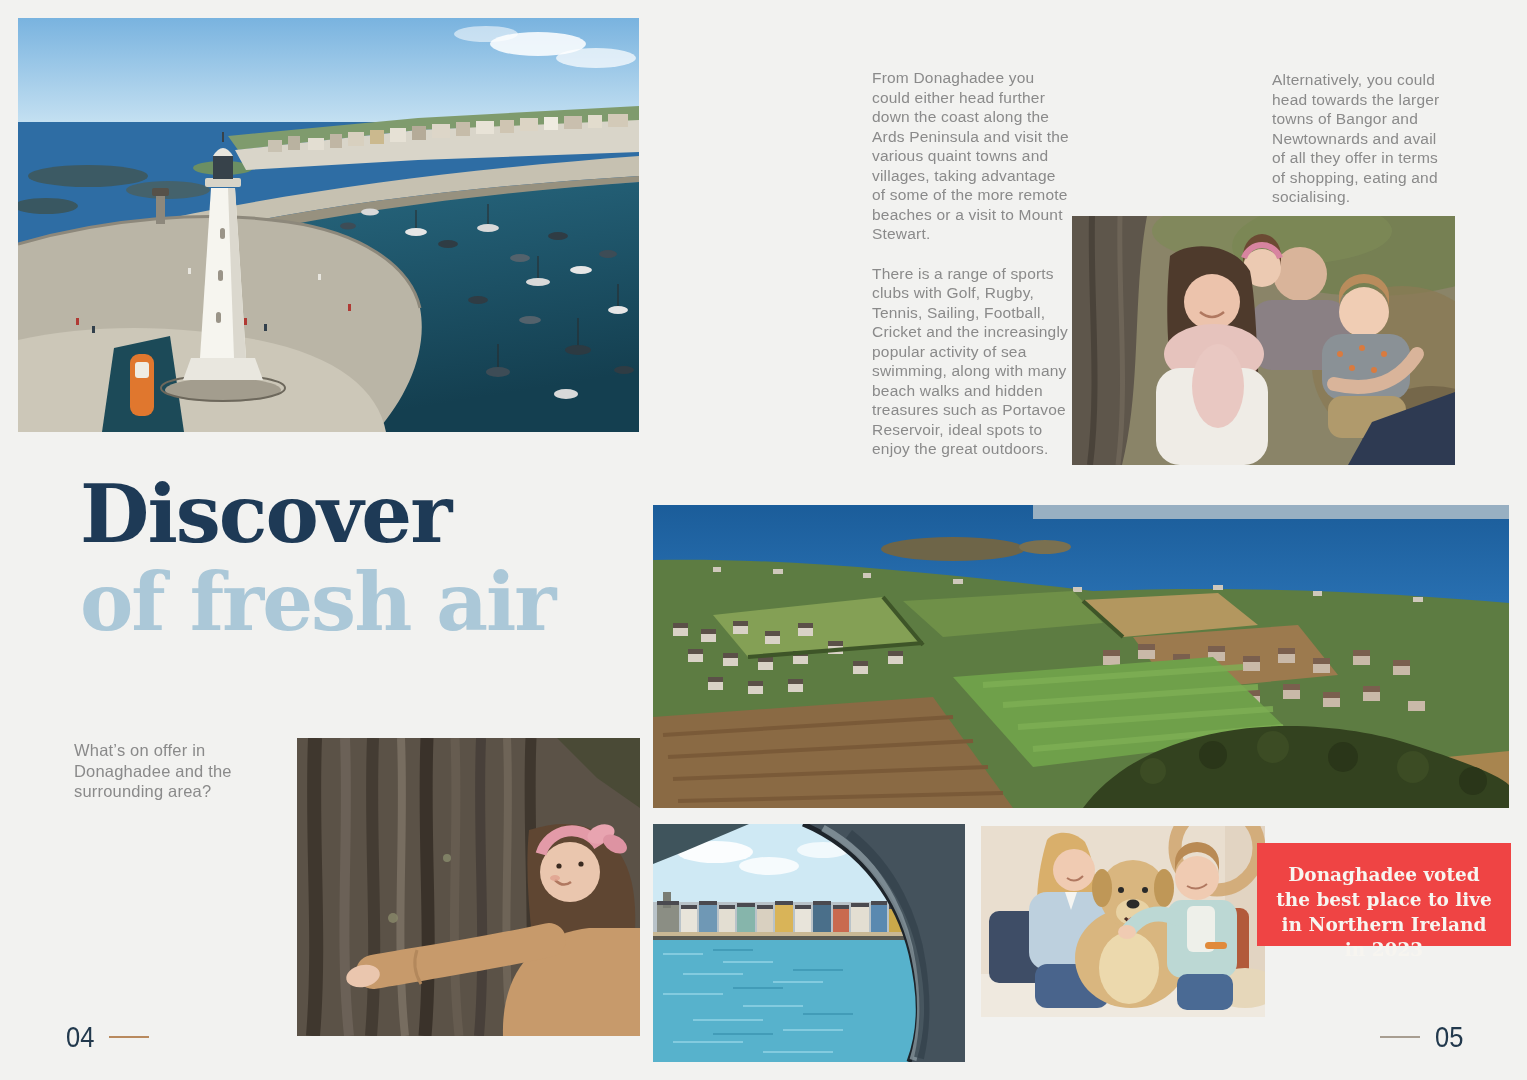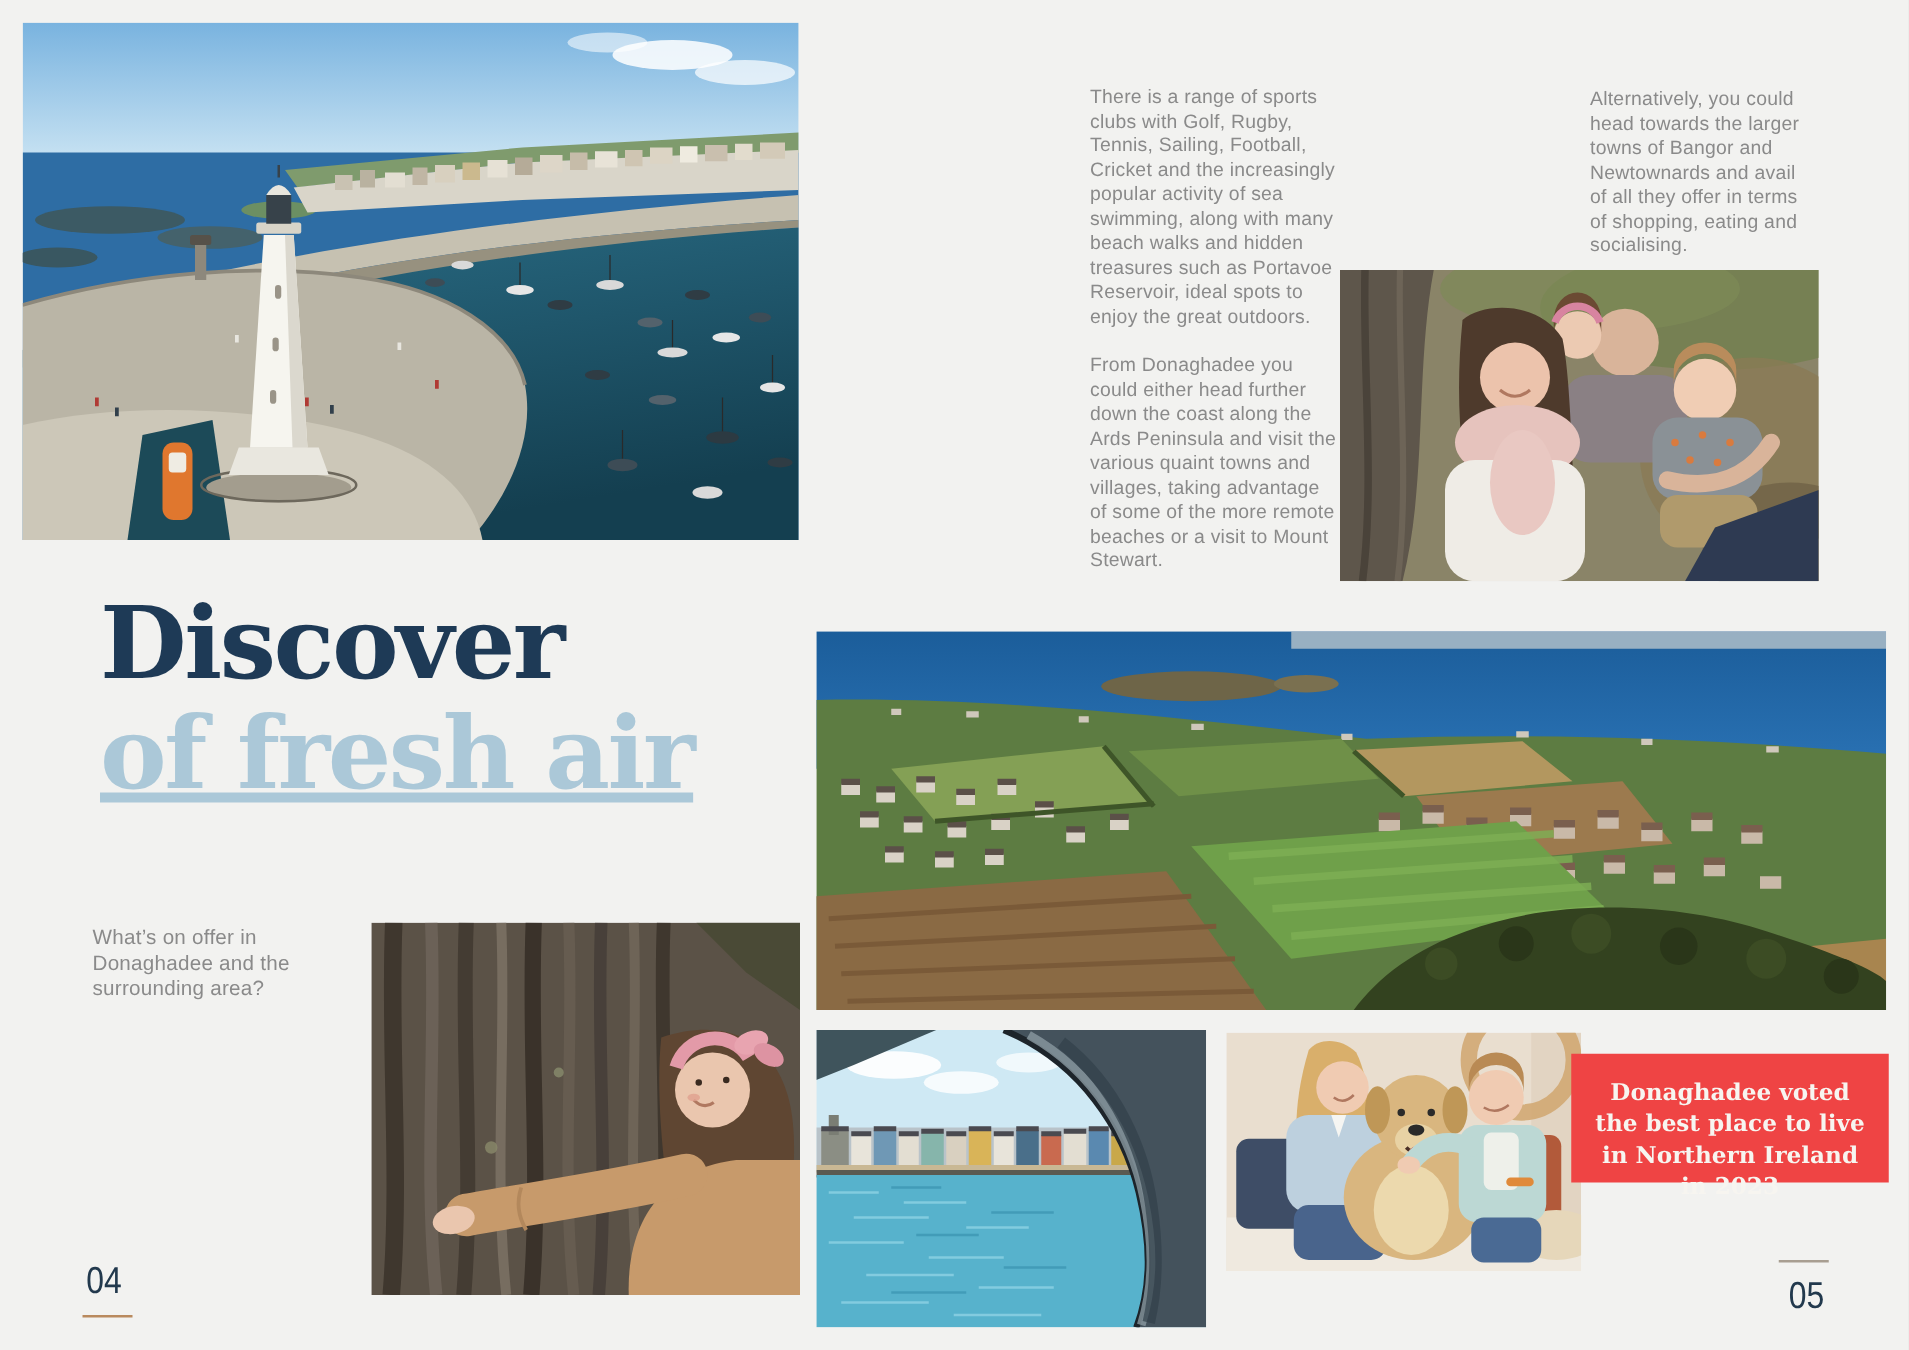--- a/index.html
+++ b/index.html
@@ -23,21 +23,21 @@
 
   
   .headline{
     position:absolute;left:68px;top:458px;
     font-family:"DejaVu Serif", serif;
     font-weight:700;
     font-size:80px;line-height:88px;
     letter-spacing:-2px;
     color:#1e3a56;
   }
-  .headline .hl-light{color:#abc8d8;text-decoration:underline;}
+  .headline .hl-light{color:#abc8d8;}
 
   
   .copy{
     position:absolute;
     color:#8a8a8a;
     font-size:15.5px;line-height:19.5px;
     letter-spacing:.2px;
   }
   .copy p{margin:0 0 20px 0;}
   .col-left-intro{left:74px;top:740px;width:205px;font-size:16.5px;line-height:20.5px;}
@@ -58,21 +58,21 @@
     box-sizing:border-box;
     padding:19px 14px 0 14px;
   }
 
   
   .pagenum{
     position:absolute;bottom:26px;
     color:#22394d;
     font-size:30px;font-weight:500;
     letter-spacing:0;
-    display:flex;align-items:center;gap:10px;flex-direction:column;
+    display:flex;align-items:center;gap:10px;
   }
   .pagenum .num{display:inline-block;transform:scaleX(.85);}
   .pn-left{left:66px;}
   .pn-left .num{transform-origin:left center;}
   .pn-right{right:64px;}
   .pn-right .num{transform-origin:right center;}
   .dash{display:inline-block;width:40px;height:2px;}
   .dash-left{background:#b98a5e;}
   .dash-right{background:#a89e91;}
 </style>
@@ -533,22 +533,22 @@
   </figure>
 
   <h1 class="headline" style="margin:12px">
     <span style="display:block">Discover</span>
     <span style="display:block" class="hl-light">of fresh air</span>
   </h1>
 
   <div class="copy col-left-intro">What’s on offer in Donaghadee and the surrounding area?</div>
 
   <div class="copy col-middle">
+    <p>From Donaghadee you could either head further down the coast along the Ards Peninsula and visit the various quaint towns and villages, taking advantage of some of the more remote beaches or a visit to Mount Stewart.</p>
     <p>There is a range of sports clubs with Golf, Rugby, Tennis, Sailing, Football, Cricket and the increasingly popular activity of sea swimming, along with many beach walks and hidden treasures such as Portavoe Reservoir, ideal spots to enjoy the great outdoors.</p>
-    <p>From Donaghadee you could either head further down the coast along the Ards Peninsula and visit the various quaint towns and villages, taking advantage of some of the more remote beaches or a visit to Mount Stewart.</p>
   </div>
 
   <div class="copy col-right">
     <p>Alternatively, you could head towards the larger towns of Bangor and Newtownards and avail of all they offer in terms of shopping, eating and socialising.</p>
   </div>
 
   <div class="badge">
     <span>Donaghadee voted the best place to live in Northern Ireland in 2023</span>
   </div>
 

